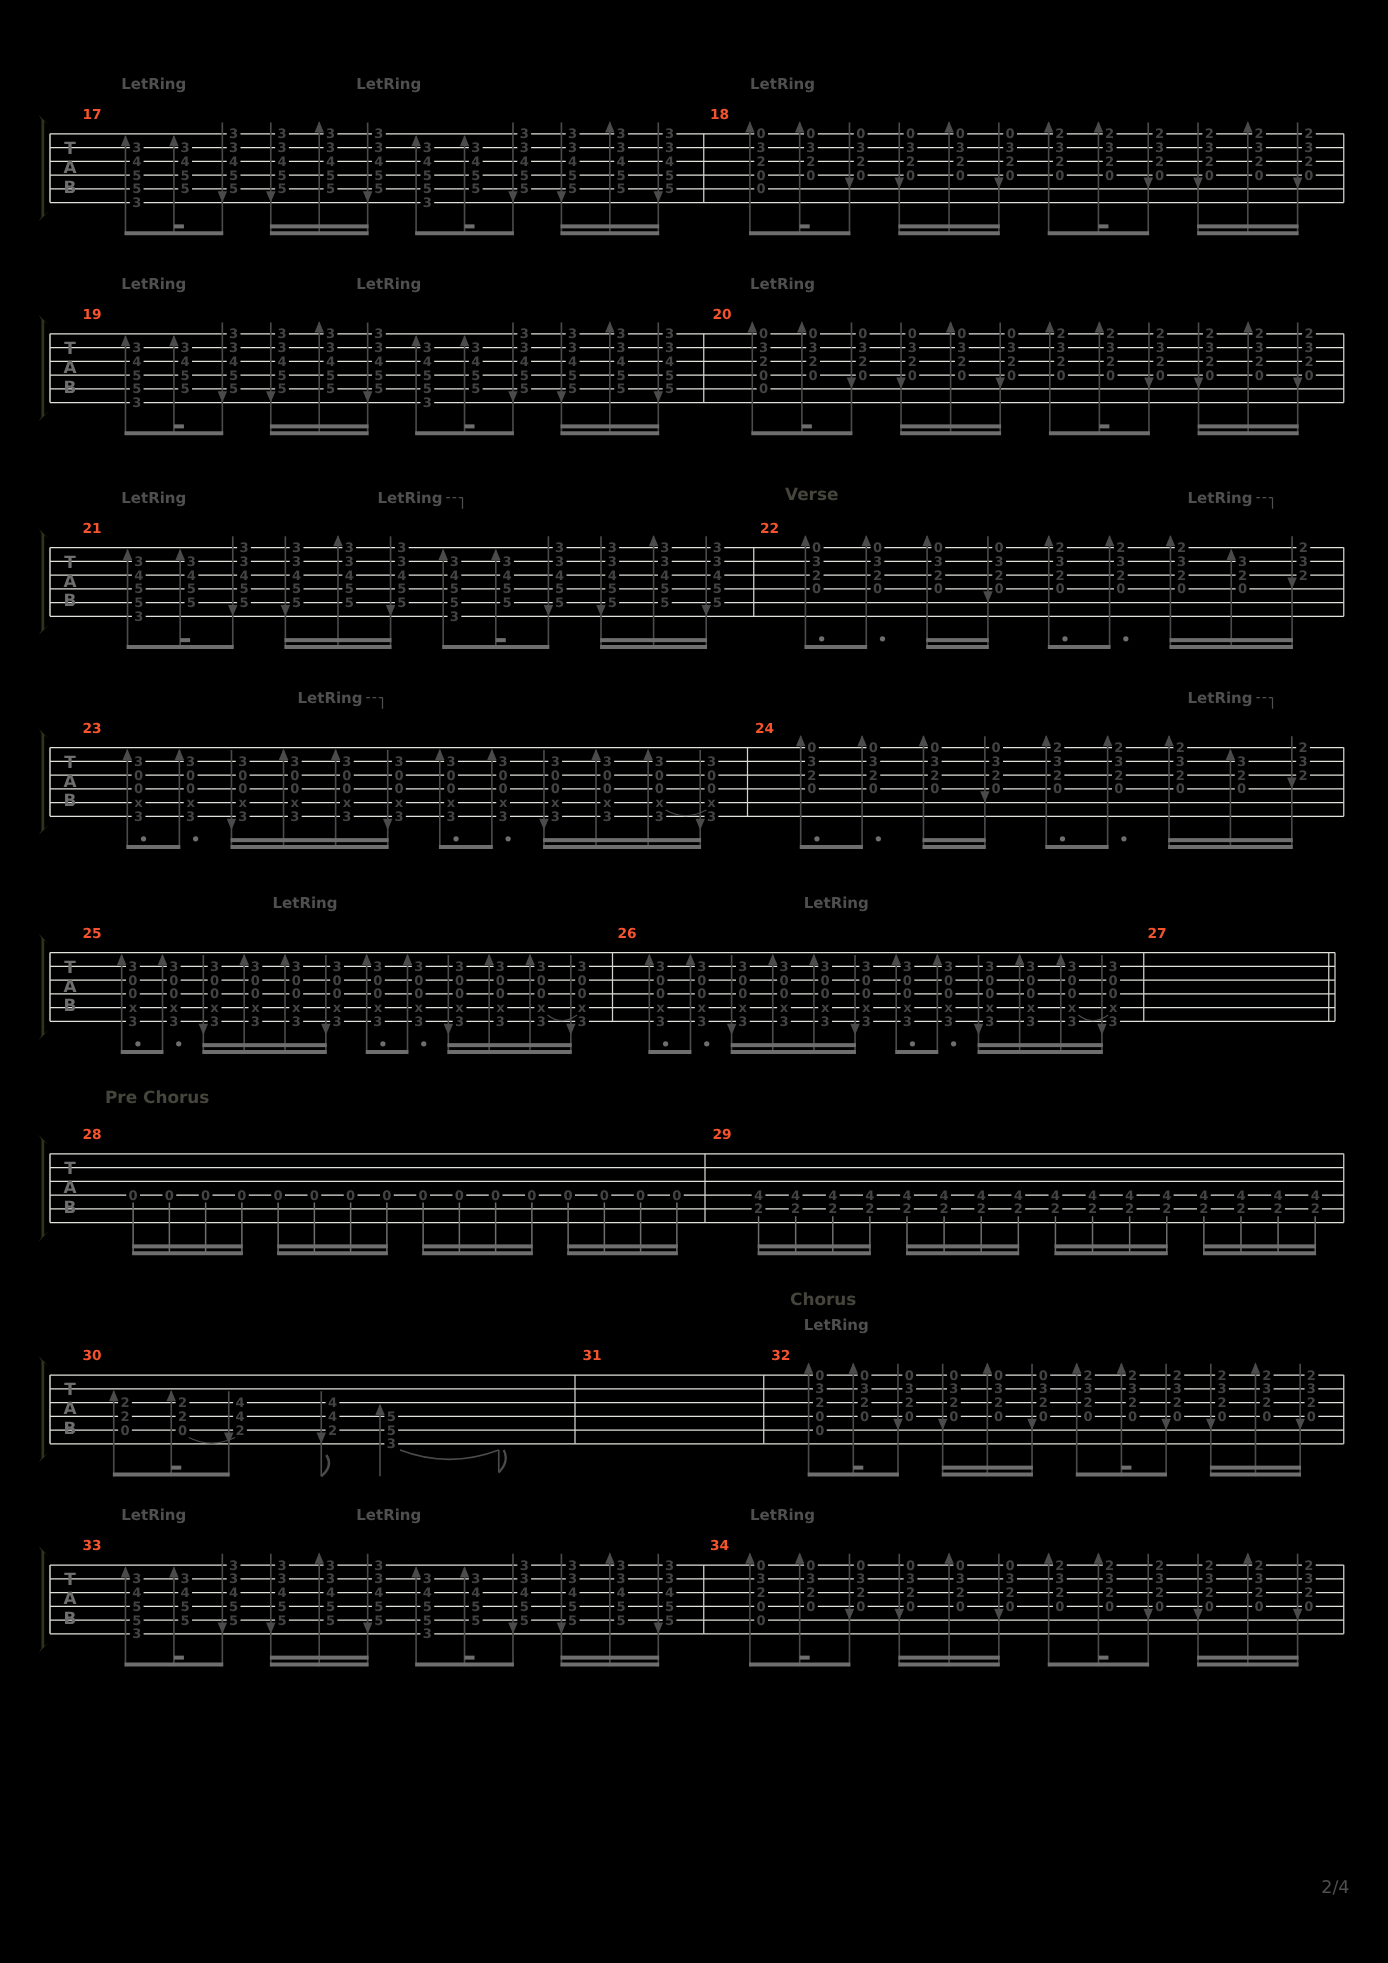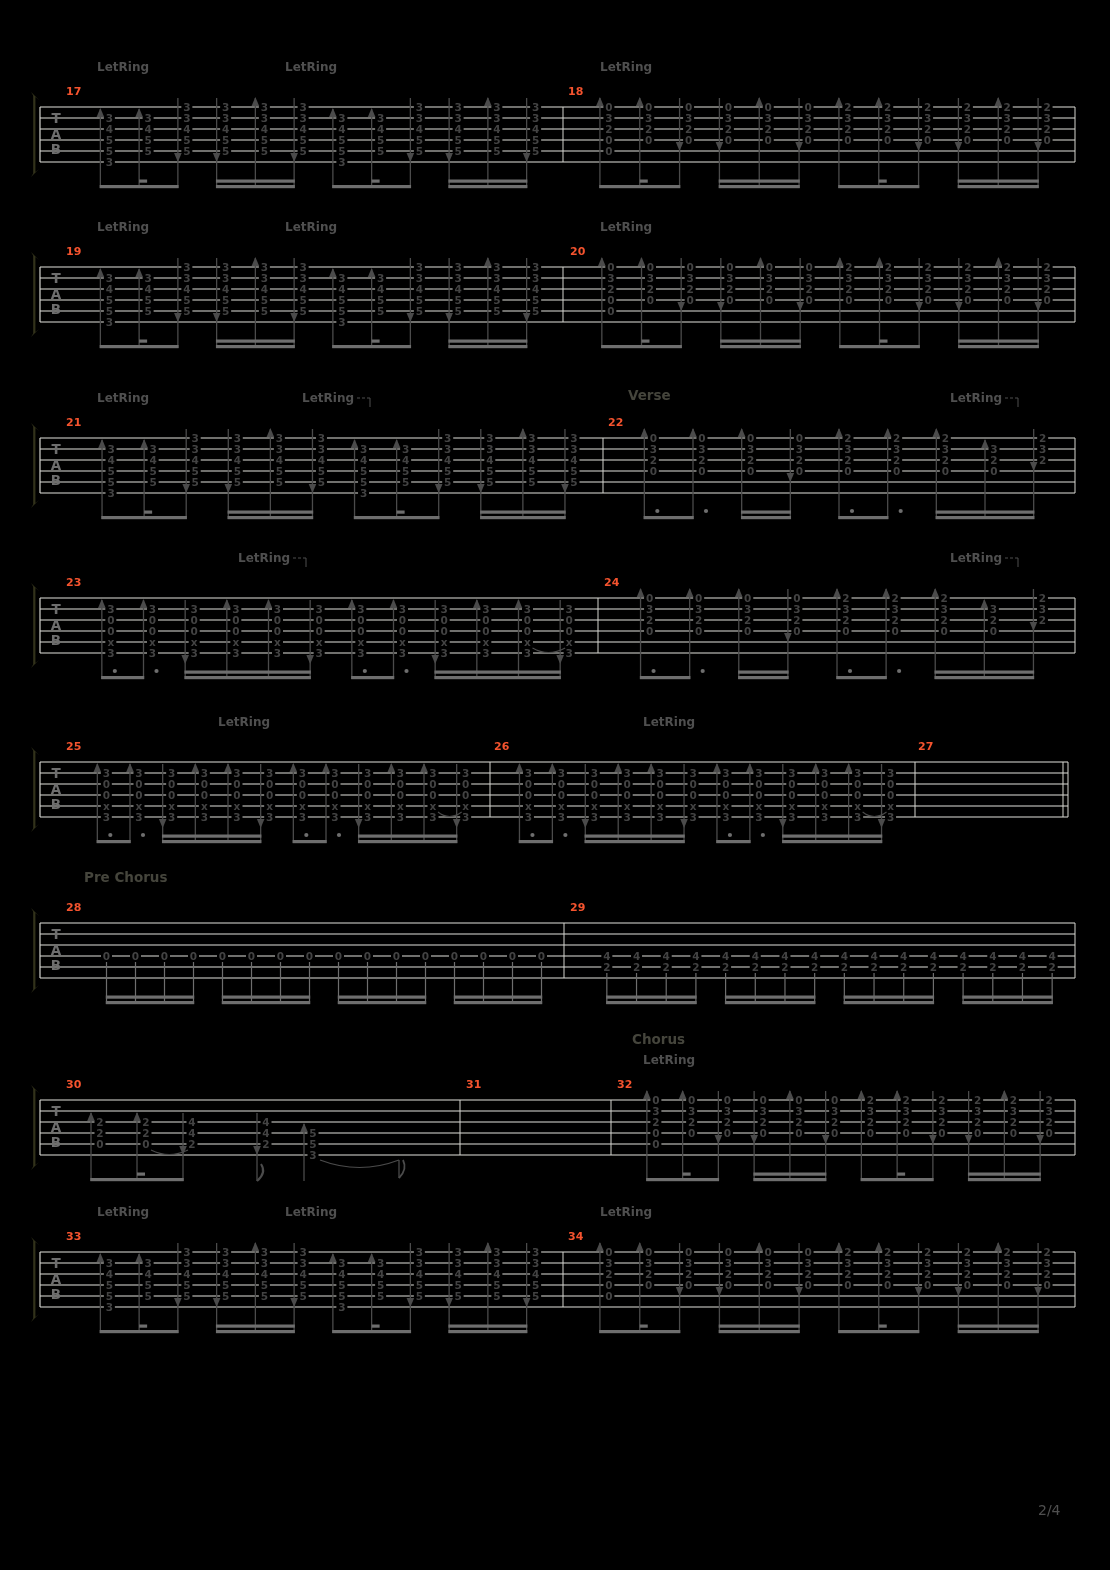--- a/index.html
+++ b/index.html
@@ -2138,14 +2138,14 @@
         <rect x="599.2166666666666" y="1330" width="81.06666666666675" height="3.2" fill="#6e6e6e"></rect>
         <rect x="639.75" y="1324.5" width="8" height="3.2" fill="#6e6e6e"></rect>
         <rect x="718.7166666666667" y="1330" width="81.06666666666663" height="3.2" fill="#6e6e6e"></rect>
         <rect x="718.7166666666667" y="1324.5" width="81.06666666666663" height="3.2" fill="#6e6e6e"></rect>
         <rect x="838.2166666666667" y="1330" width="81.06666666666663" height="3.2" fill="#6e6e6e"></rect>
         <rect x="878.75" y="1324.5" width="8" height="3.2" fill="#6e6e6e"></rect>
         <rect x="957.7166666666667" y="1330" width="81.06666666666675" height="3.2" fill="#6e6e6e"></rect>
         <rect x="957.7166666666667" y="1324.5" width="81.06666666666675" height="3.2" fill="#6e6e6e"></rect>
       </g>
     </svg>
-  <div class="pagenum" style="color: rgb(79, 79, 79);">2/4</div>
+  <div class="pagenum" style="color: rgb(79, 79, 79); margin-left: 19px;">2/4</div>
 </div>
 
 </body></html>

